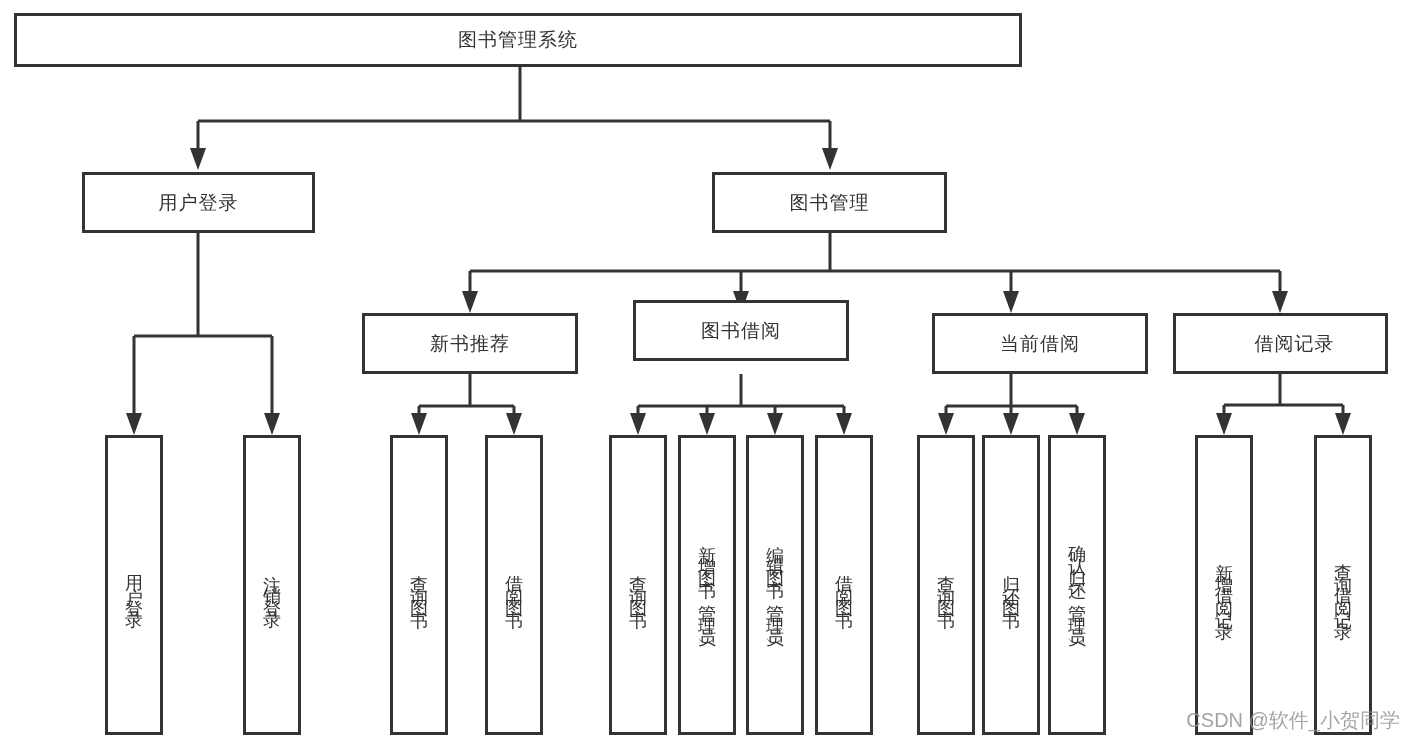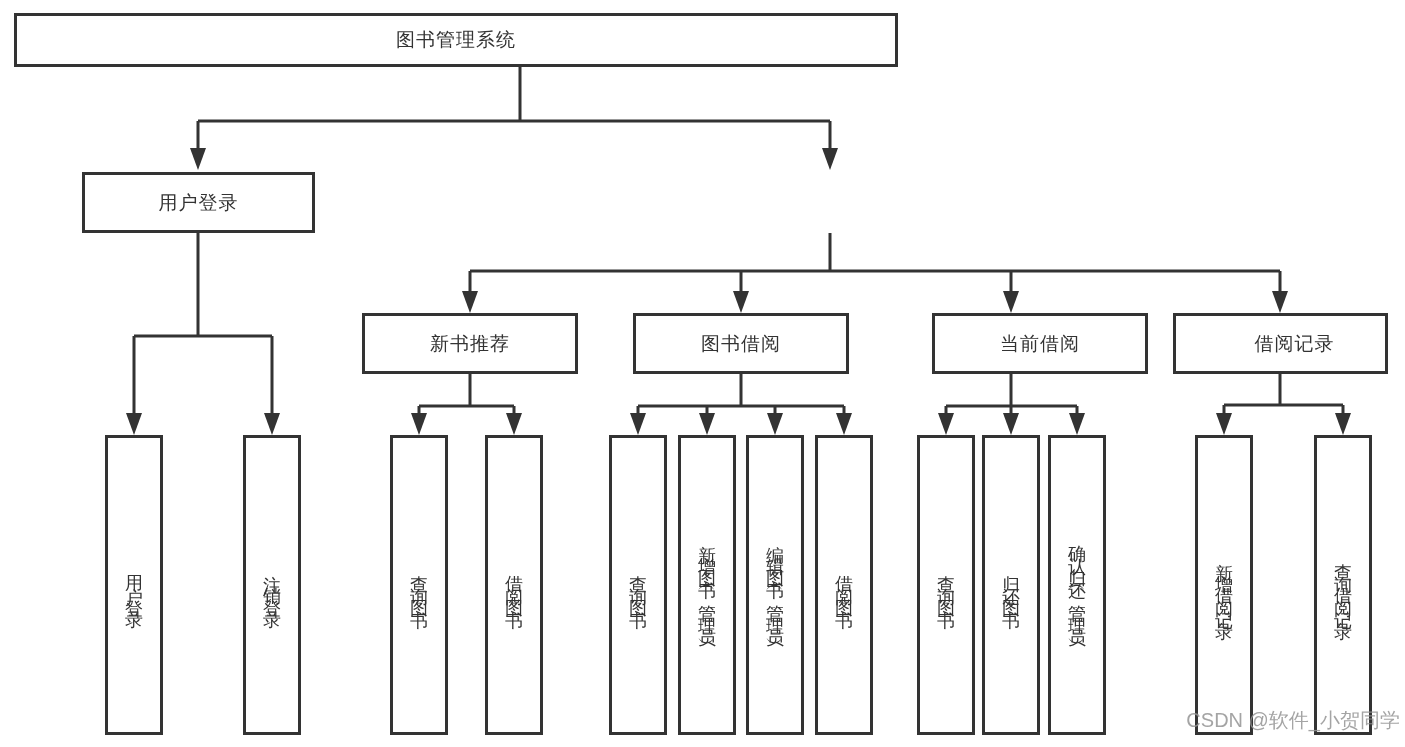--- a/index.html
+++ b/index.html
@@ -106,32 +106,35 @@
       <polygon points="767,413 783,413 775,435"></polygon>
       <polygon points="836,413 852,413 844,435"></polygon>
       <polygon points="938,413 954,413 946,435"></polygon>
       <polygon points="1003,413 1019,413 1011,435"></polygon>
       <polygon points="1069,413 1085,413 1077,435"></polygon>
       <polygon points="1216,413 1232,413 1224,435"></polygon>
       <polygon points="1335,413 1351,413 1343,435"></polygon>
     </g>
   </svg>
 
-  <div class="box root" style="left:14px; top:13px; width:884px; height:54px;">
+  <div class="box root" style="left:14px; top:13px; width:1008px; height:54px;">
     <span class="hlabel">图书管理系统</span>
   </div>
 
   <div class="box" style="left:82px; top:172px; width:233px; height:61px;">
     <span class="hlabel">用户登录</span>
   </div>
+  <div class="box" style="left:712px; top:172px; width:235px; height:61px;">
+    <span class="hlabel">图书管理</span>
+  </div>
 
   <div class="box" style="left:362px; top:313px; width:216px; height:61px;">
     <span class="hlabel">新书推荐</span>
   </div>
-  <div class="box" style="left:633px; top:313px; width:216px; height:61px;">
+  <div class="box" style="left:633px; top:300px; width:216px; height:61px;">
     <span class="hlabel">图书借阅</span>
   </div>
   <div class="box" style="left:932px; top:313px; width:216px; height:61px;">
     <span class="hlabel">当前借阅</span>
   </div>
   <div class="box" style="left:1173px; top:313px; width:215px; height:61px;padding-left:28px;">
     <span class="hlabel">借阅记录</span>
   </div>
 
   <div class="vbox" style="left:105px;">

